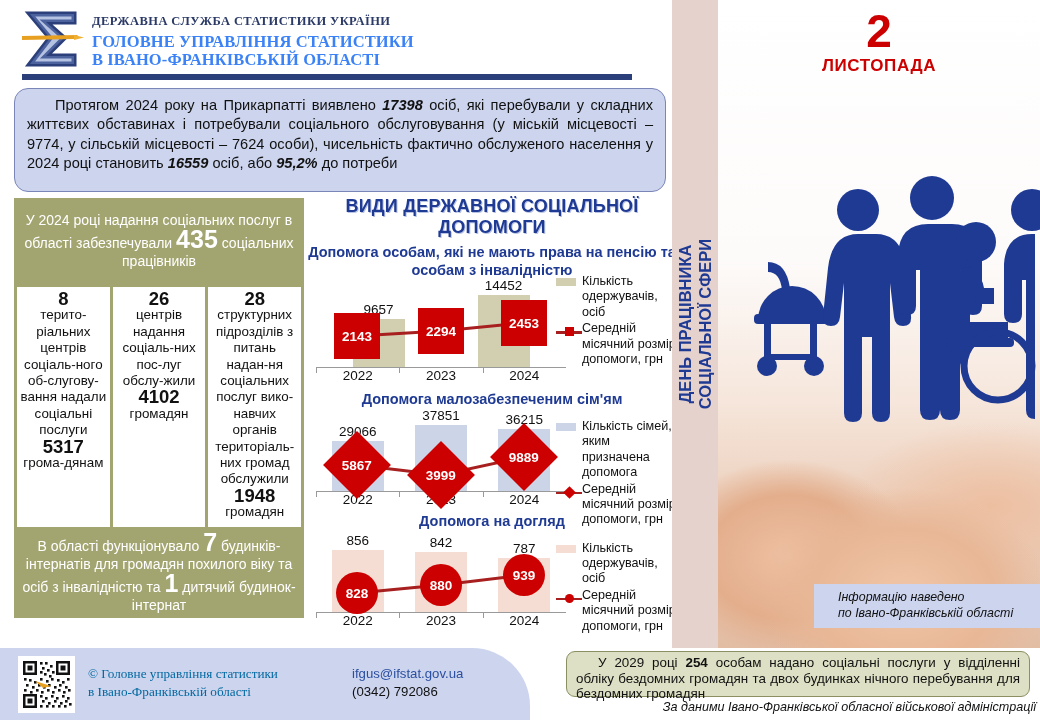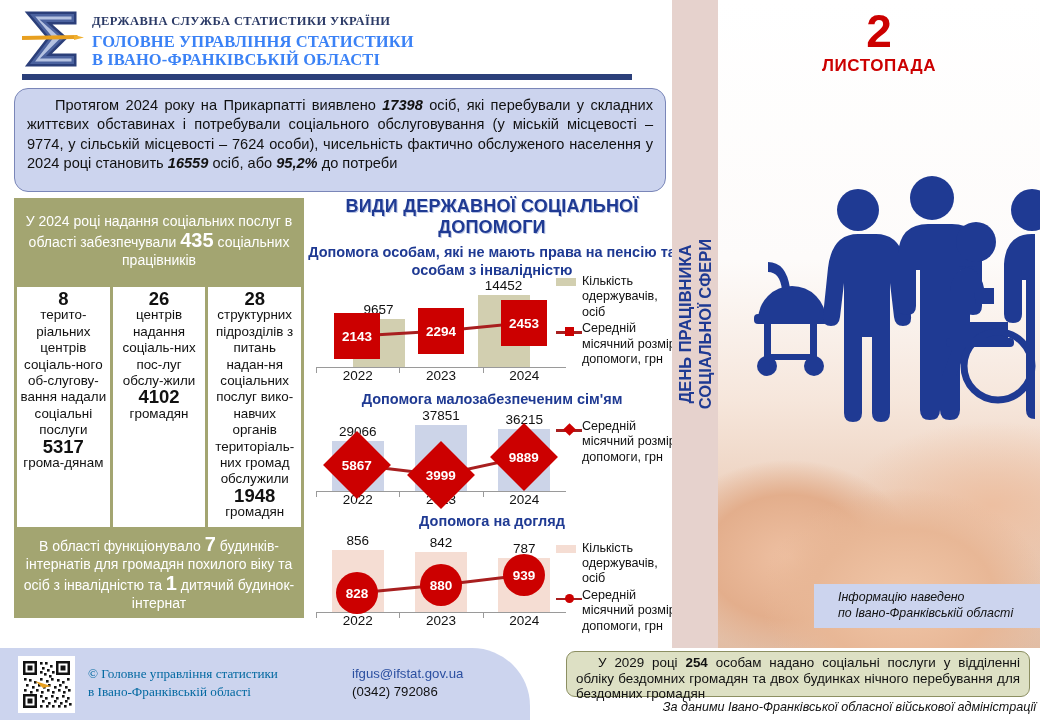--- a/index.html
+++ b/index.html
@@ -41,21 +41,21 @@
   }
   .intro-box .ind { display:inline-block; width: 28px; }
   .intro-box b { font-weight: bold; font-style: italic; }
 
   
   .left-col { position: absolute; left: 14px; top: 198px; width: 290px; }
   .olive {
     background: #a3a571; color: #ffffff; text-align: center;
     padding: 6px 8px; font-size: 14px; line-height: 18.5px;
   }
-  .olive b { font-size: 20px; font-weight: bold; }
+  .olive b { font-size: 25px; font-weight: bold; }
   .olive-head { height: 86px; display:flex; align-items:center; justify-content:center; }
   .tri-cols {
     display: flex; background: #a3a571; gap: 3px; padding: 0 3px 3px 3px;
     border-top: 3px solid #a3a571;
   }
   .tri-col {
     background: #ffffff; flex: 1; text-align: center;
     padding: 4px 3px 6px 3px; font-size: 13.4px; line-height: 16.4px; color: #111;
   }
   .tri-col .big { font-size: 18.5px; font-weight: bold; display:block; }
@@ -336,20 +336,26 @@
         <span>9889</span>
       </div>
       <div class="axis"></div>
       <div class="ticks">
         <div class="tick">2022</div>
         <div class="tick">2023</div>
         <div class="tick">2024</div>
       </div>
     </div>
     <div class="legend" style="left:250px;top:28px;width:124px;">
+      <div class="row">
+        <div class="swatch-wrap">
+            <span class="sw" style="background:#ccd4e8;"></span>
+          </div>
+        <div>Кількість сімей, яким призначена допомога</div>
+      </div>
       <div class="row">
         <div class="swatch-wrap">
           <span class="lineswatch"><i class="ln"></i><i class="mk dia"></i></span>
         </div>
         <div>Середній місячний розмір допомоги, грн</div>
       </div>
     </div>
   </div>
 
   <div class="chart-block" style="margin-top:4px;">

